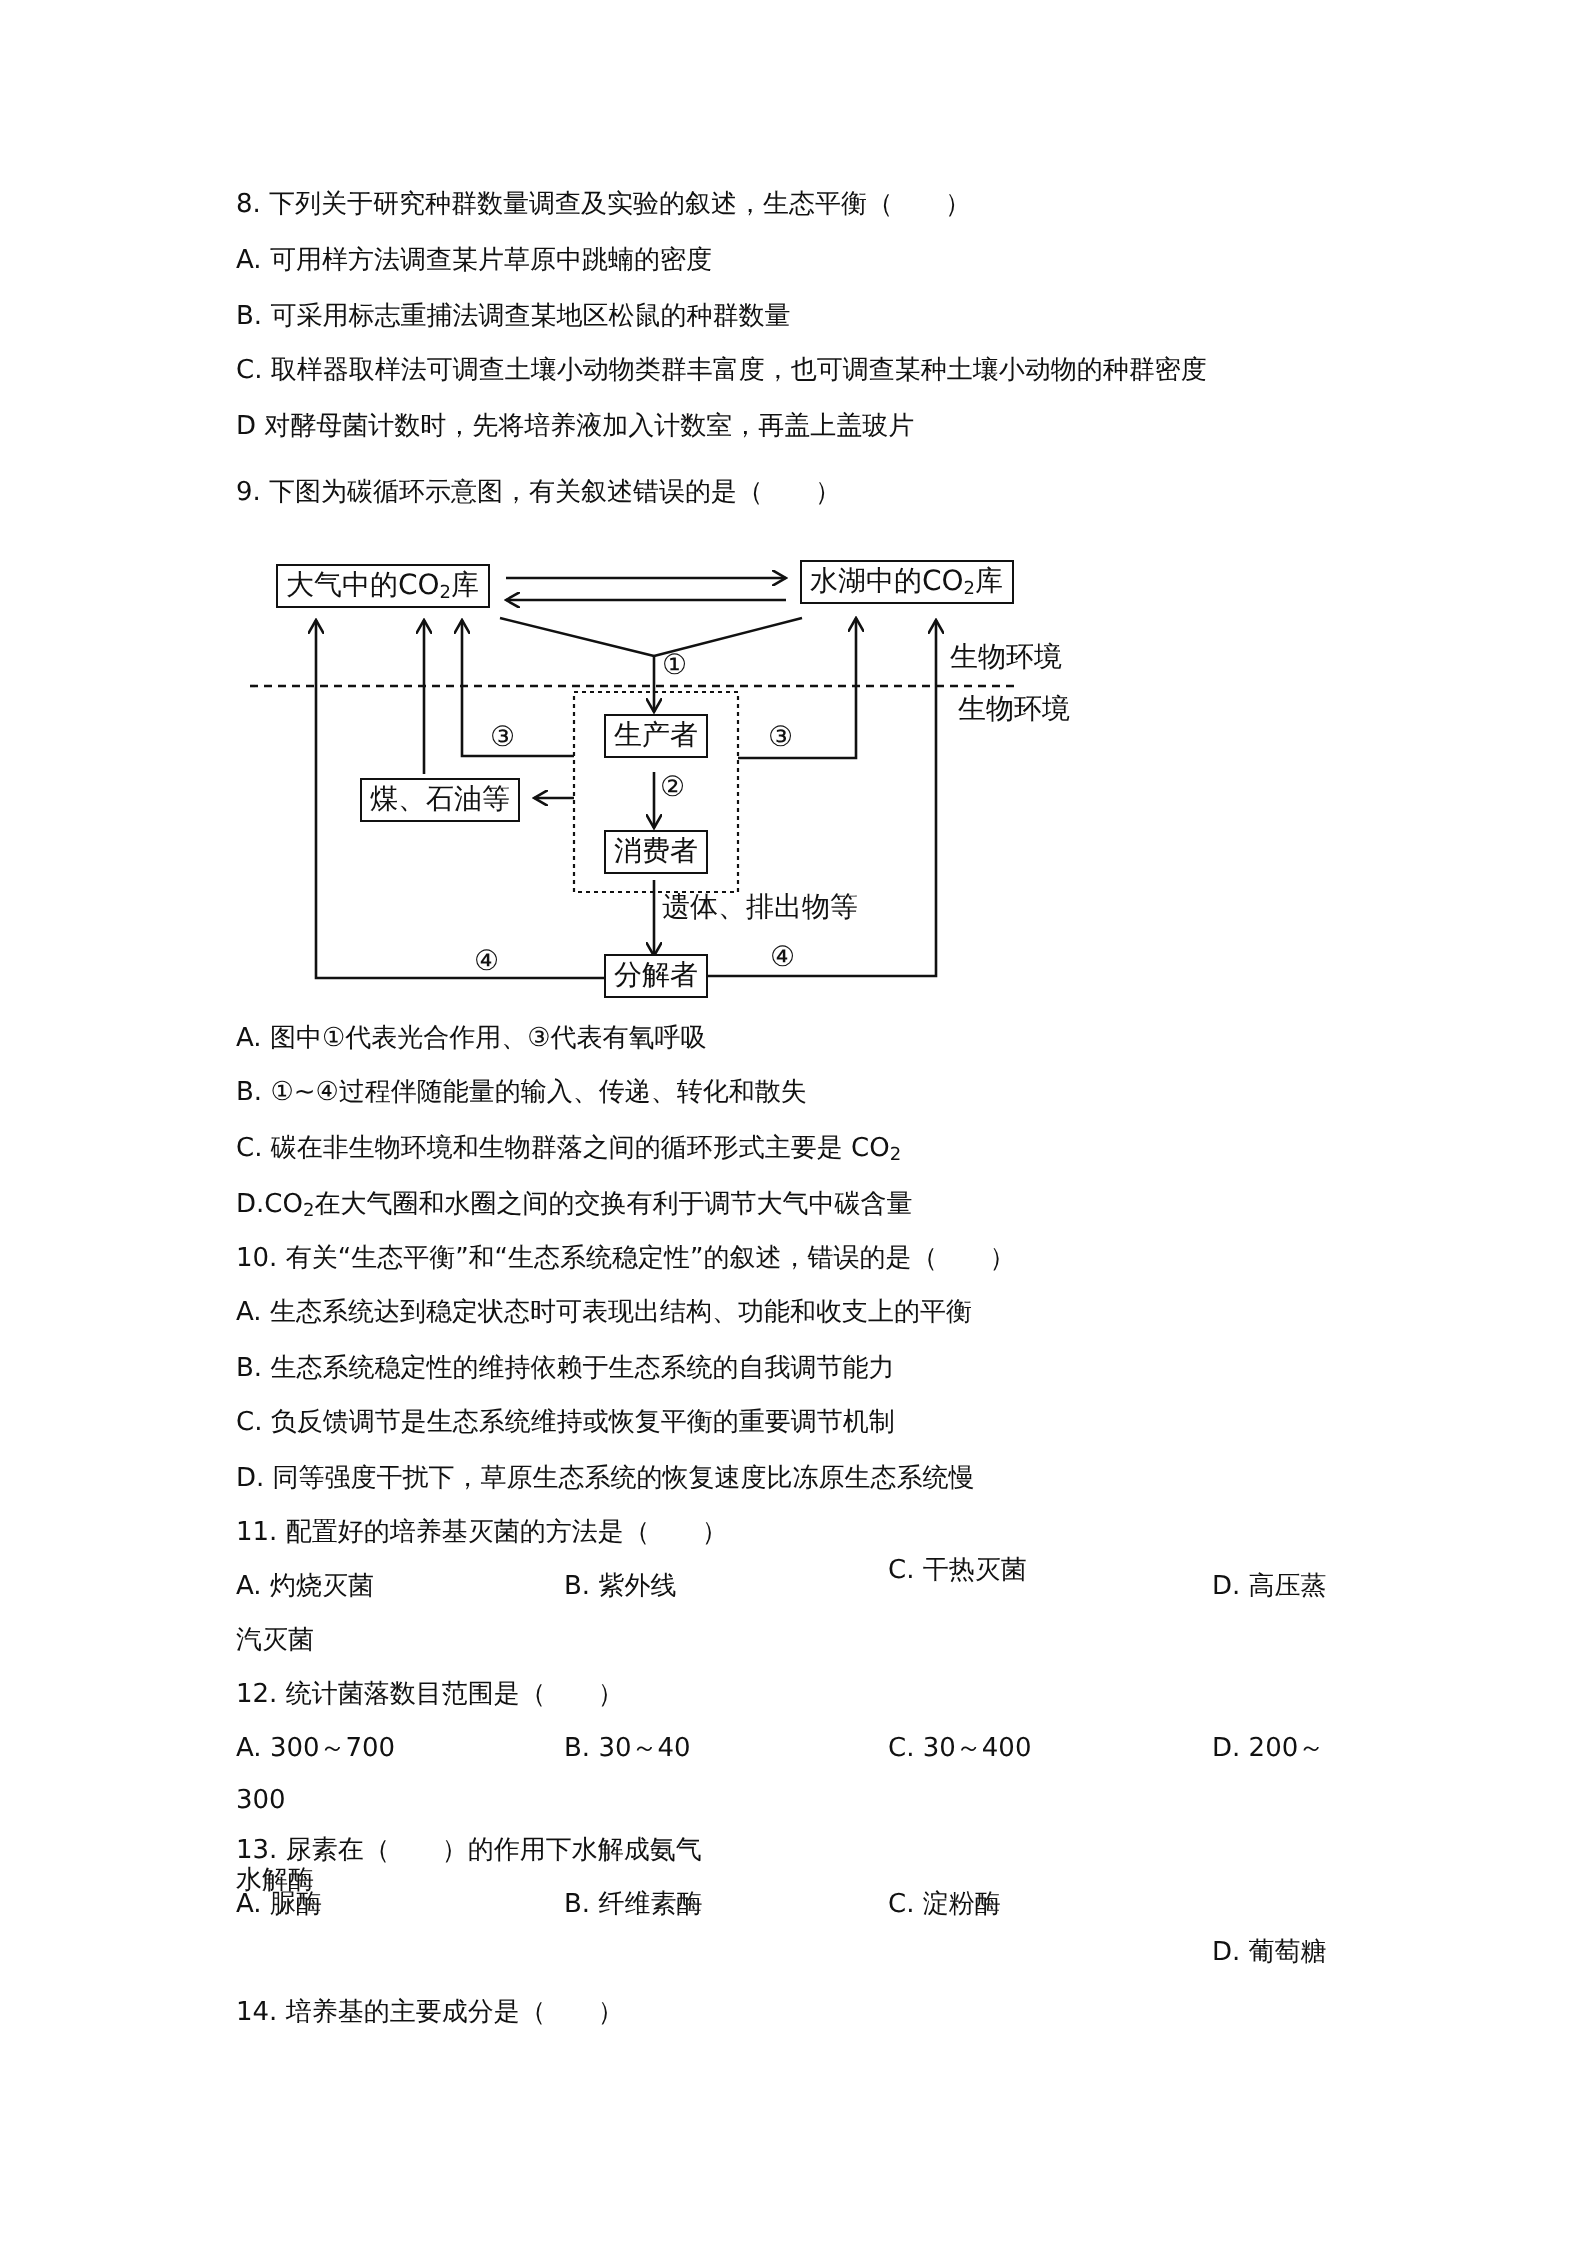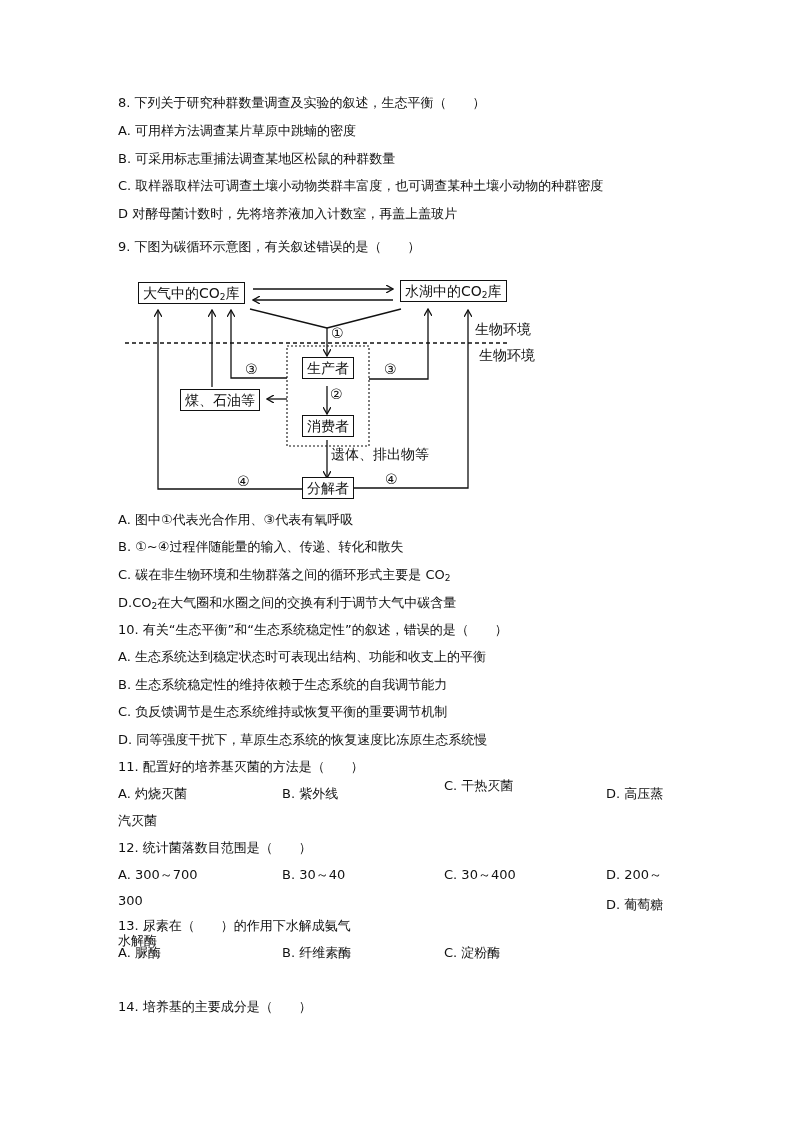--- a/index.html
+++ b/index.html
@@ -163,19 +163,19 @@
 <div class="opt" style="left:606px; top:866px"><span>D.</span> <span>200～</span></div>
 <div class="line" style="top:892px">300</div>
 
 <div class="line" style="top:917px">
   <span>13.</span>
   <span>尿素在（　　）的作用下水解成氨气</span>
 </div>
 <div class="opt" style="left:118px; top:944px"><span>A.</span> <span>脲酶</span></div>
 <div class="opt" style="left:282px; top:944px"><span>B.</span> <span>纤维素酶</span></div>
 <div class="opt" style="left:444px; top:944px"><span>C.</span> <span>淀粉酶</span></div>
-<div class="opt" style="left:606px; top:896px"><span>D.</span> <span>葡萄糖</span></div>
+<div class="opt" style="left:606px; top:968px"><span>D.</span> <span>葡萄糖</span></div>
 <div class="line" style="top:932px">水解酶</div>
 
 <div class="line" style="top:998px">
   <span>14.</span>
   <span>培养基的主要成分是（　　）</span>
 </div>
 
 </body></html>

